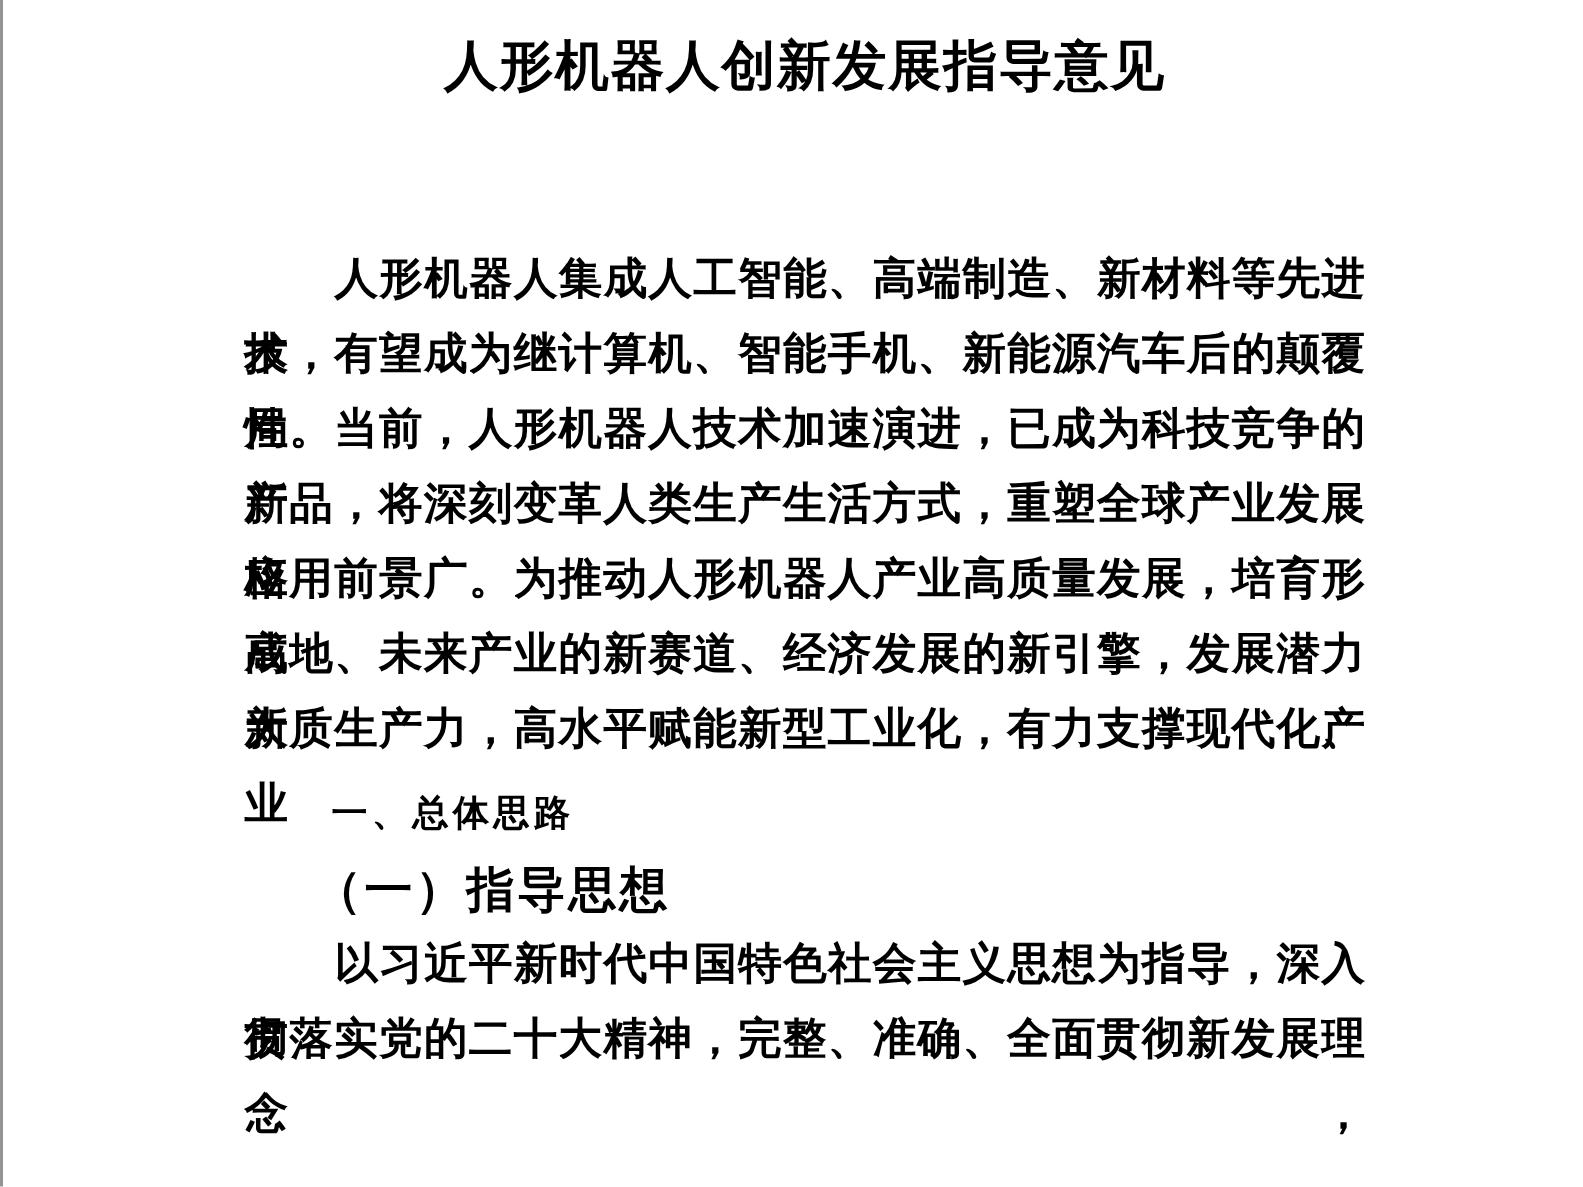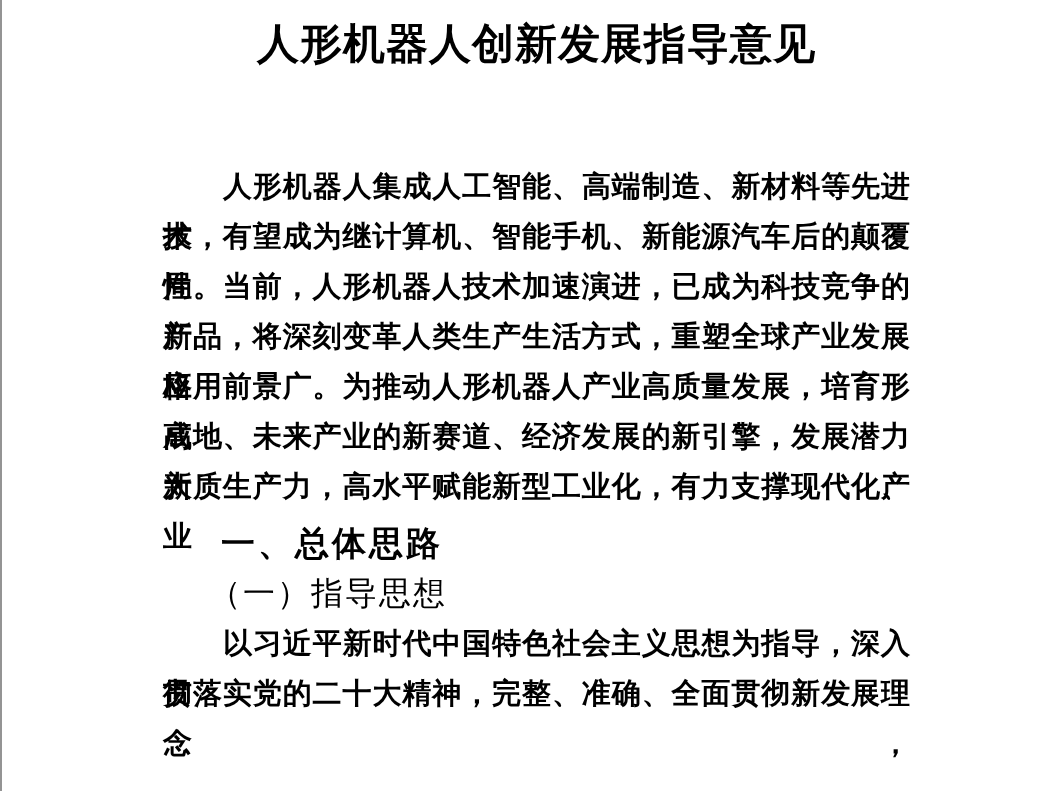--- a/index.html
+++ b/index.html
@@ -24,21 +24,21 @@
     background: #949494;
   }
   .doc {
     position: absolute;
     left: 163px;
     top: 0;
     width: 747px;
   }
   .doc-title {
     margin-top: 22px;
-    font-size: 42px;
+    font-size: 36px;
     line-height: 44px;
     font-weight: bold;
     text-align: center;
     letter-spacing: 1px;
     font-family: "Liberation Serif", "DejaVu Serif", serif;
   }
   .doc-body {
     margin-top: 95px;
     font-size: 29px;
     line-height: 50px;
@@ -52,28 +52,28 @@
     text-align: justify;
     text-align-last: justify;
     font-weight: bold;
   }
   .line.indent {
     text-indent: 60px;
   }
   .line.h1 {
     font-family: "Liberation Sans", "DejaVu Sans", sans-serif;
     font-weight: bold;
-    font-size: 34px;
+    font-size: 24px;
     letter-spacing: 3px;
     text-indent: 58px;
     margin-top: 7px;
   }
   .line.h2 {
     font-family: "Liberation Serif", "DejaVu Serif", serif;
-    font-weight: normal;
+    font-weight: bold;
     font-size: 32px;
     letter-spacing: 2px;
     text-indent: 46px;
   }
 </style>
 </head>
 <body>
 
 <div class="page-edge"></div>
 

